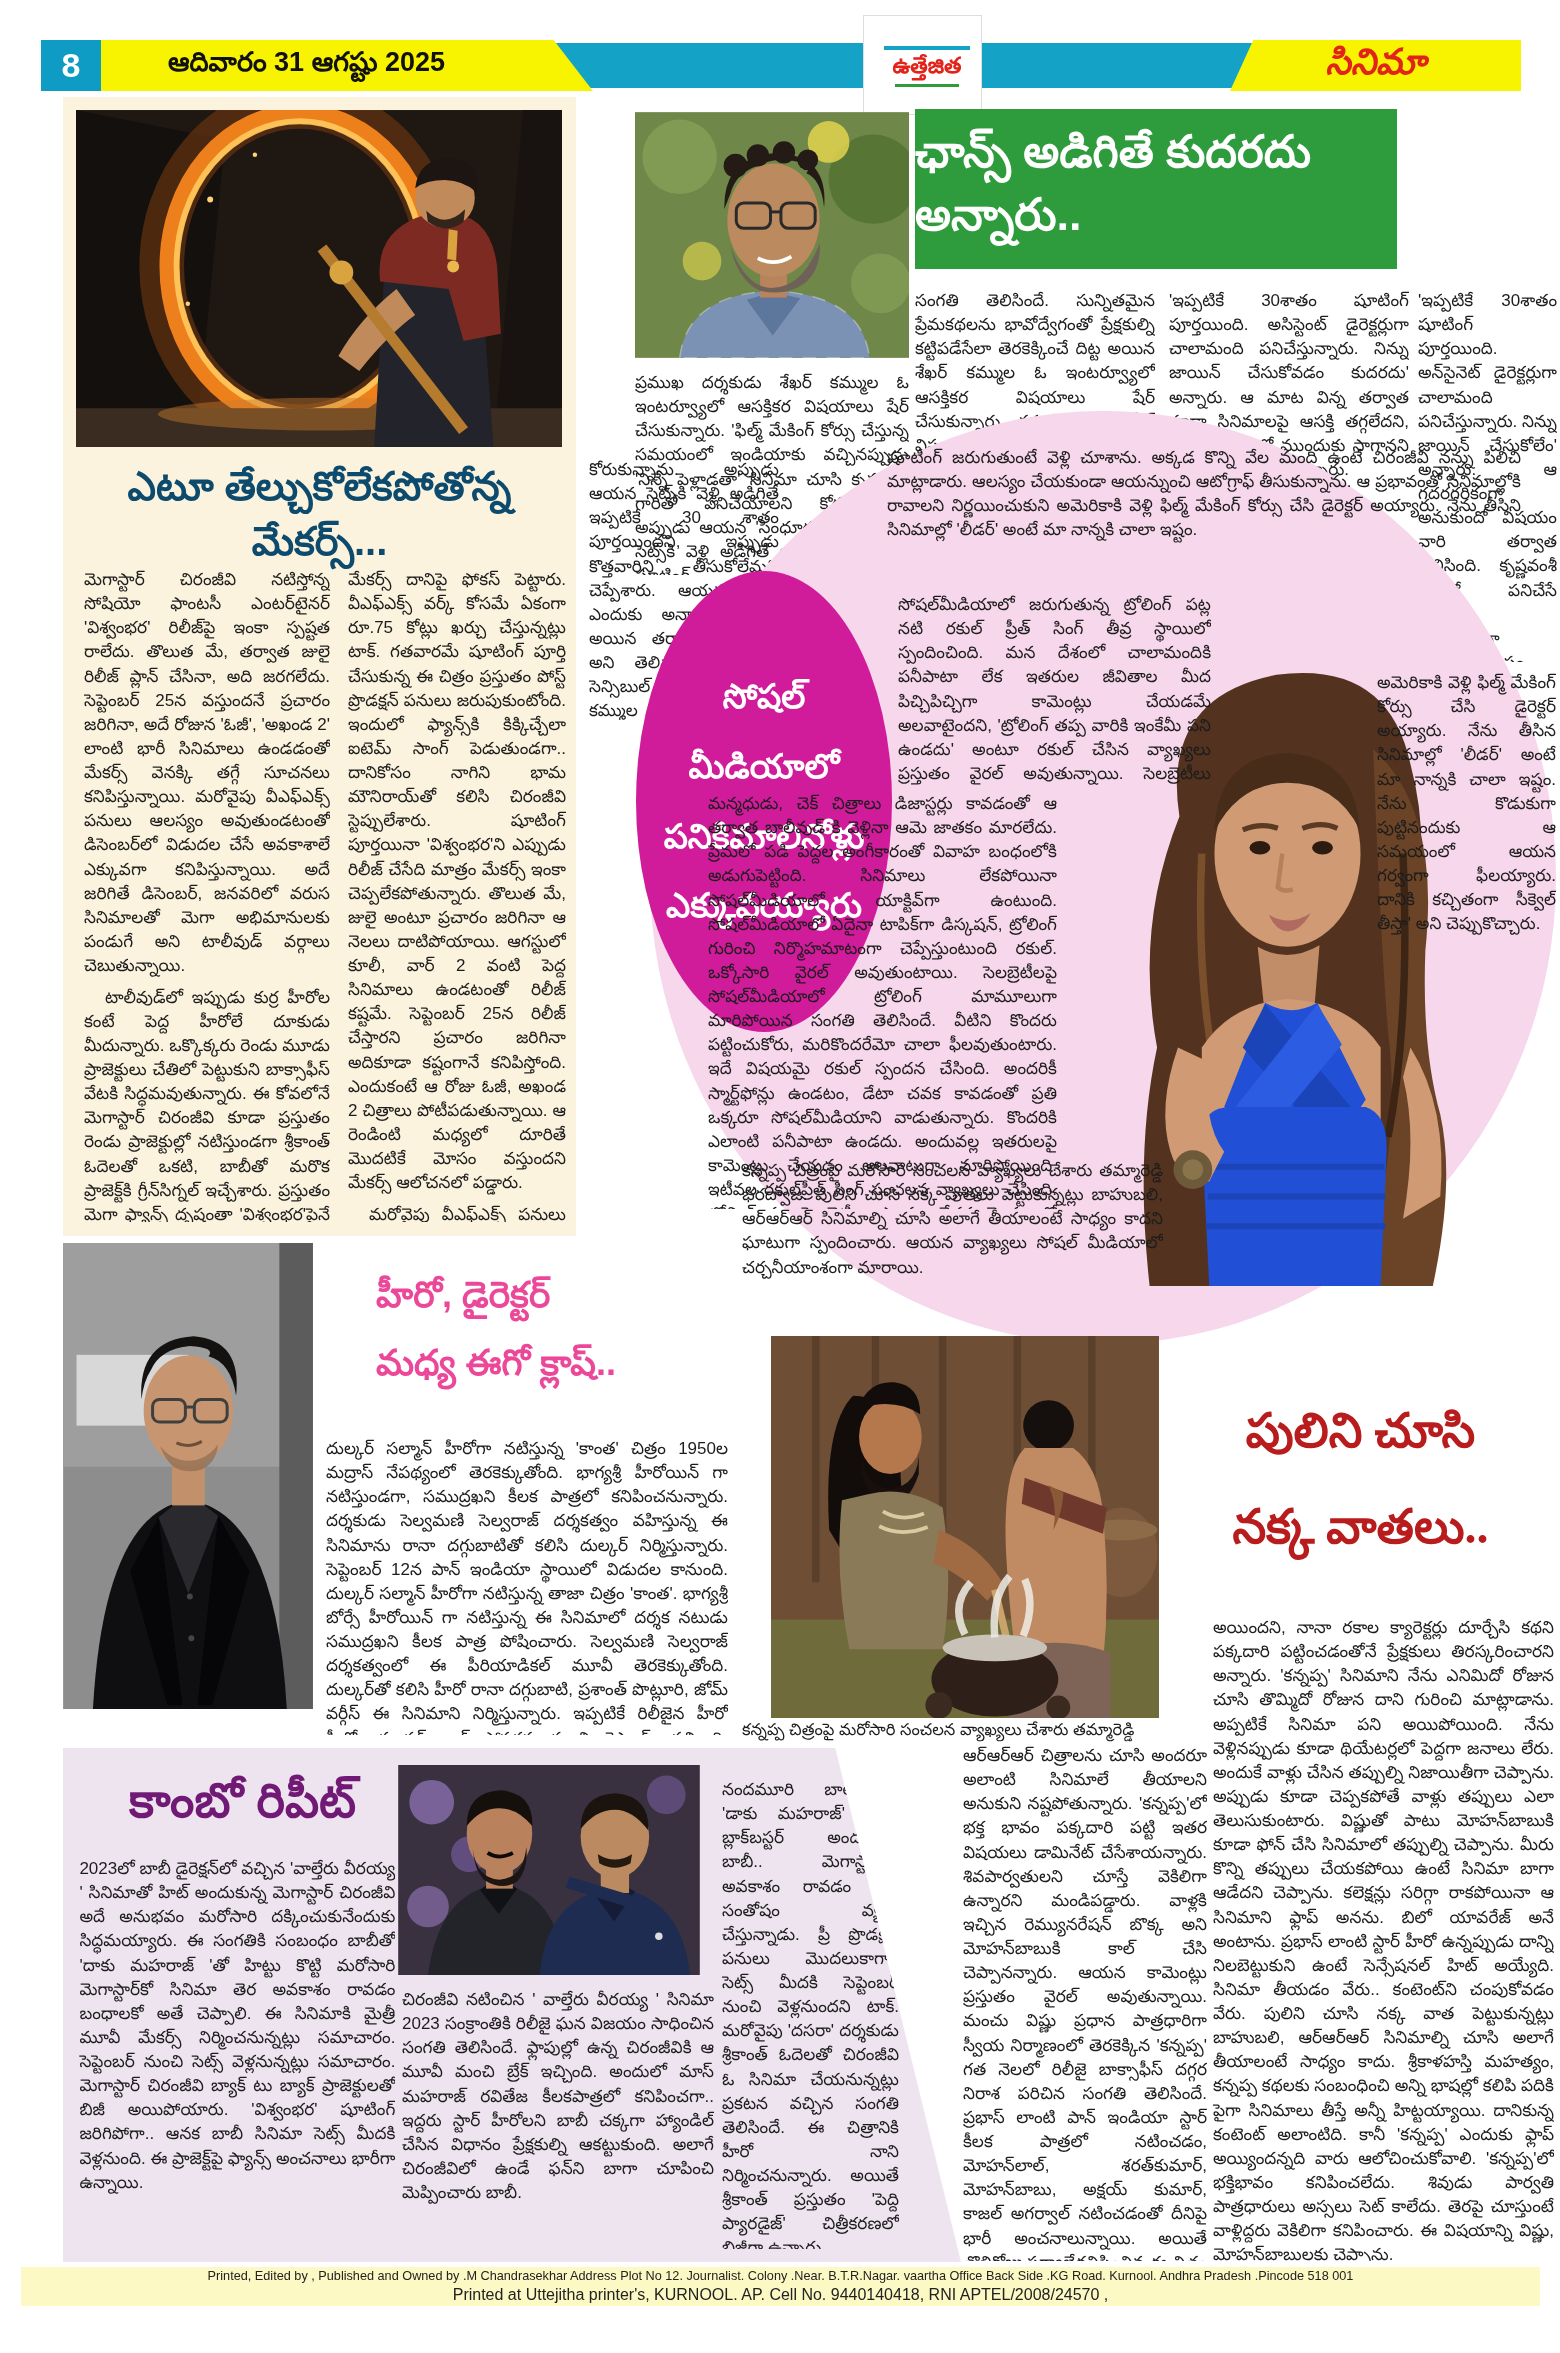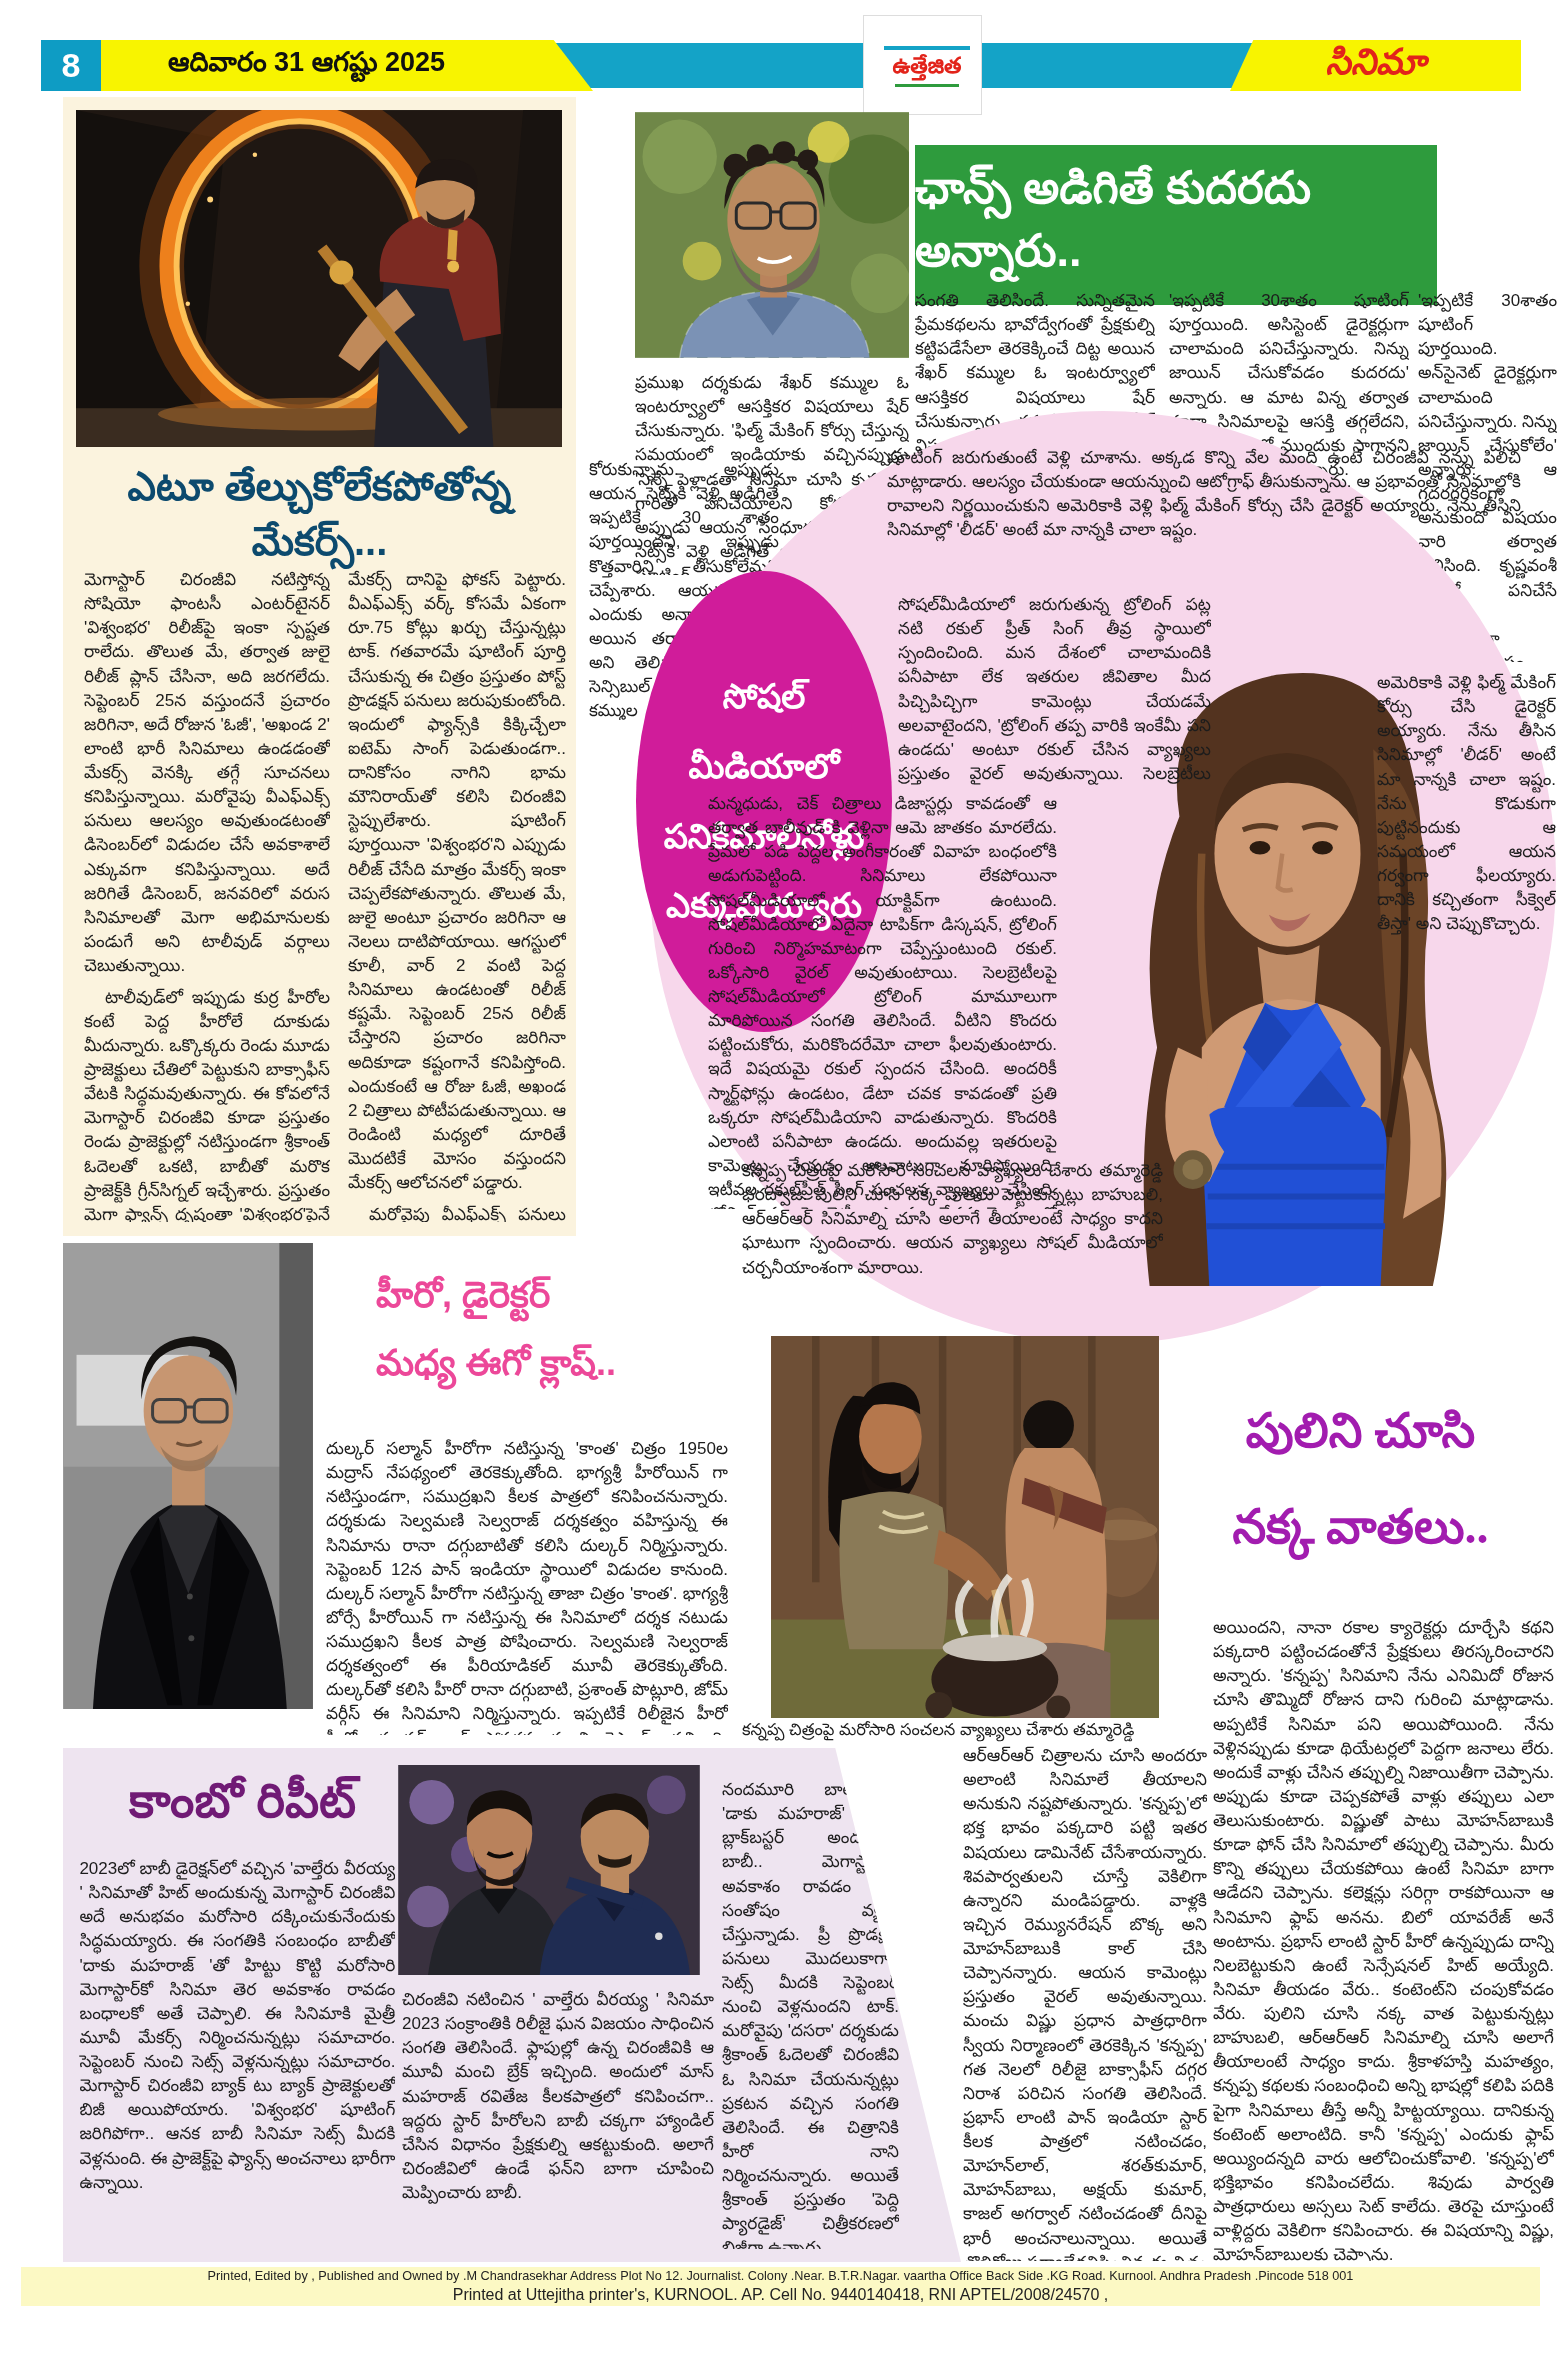--- a/index.html
+++ b/index.html
@@ -23,32 +23,32 @@
   .masthead .bar2{width:60%;height:3px;background:#2E9B3D;}
   
   .tbody{font-size:17px;line-height:1.42;color:#1c1c1c;text-align:justify;overflow:hidden;}
   .tbody p{margin:0 0 7.5px 0;text-indent:21px;}
   .tbody p:first-child{text-indent:0;}
   
   .cream{position:absolute;left:63px;top:97px;width:513px;height:1139px;background:#FBF3DE;}
   .makers-headline{position:absolute;left:0;top:367px;width:100%;text-align:center;
                    font-size:40px;font-weight:bold;color:#0c4a6e;}
   
-  .green-box{position:absolute;left:915px;top:109px;width:522px;height:160px;background:#2E9B3D;
-             display:flex;align-items:center;justify-content:center;margin-top:36px;}
+  .green-box{position:absolute;left:915px;top:109px;width:482px;height:160px;background:#2E9B3D;
+             display:flex;align-items:center;justify-content:center;}
   .green-box span{color:#fff;font-size:45px;font-weight:bold;}
   
   .pink-ellipse{position:absolute;left:650px;top:411px;width:906px;height:933px;background:#F7D7EB;border-radius:50%;}
   .magenta{position:absolute;left:636px;top:571px;width:256px;height:461px;background:#D01C9A;border-radius:50%;
            display:flex;flex-direction:column;align-items:center;justify-content:center;gap:24px;}
   .magenta div{color:#fff;font-size:34px;font-weight:bold;line-height:1.35;white-space:nowrap;}
   
   .ego-headline{font-size:36px;font-weight:bold;color:#ec4899;line-height:1.9;}
   
-  .fox-headline{font-size:48px;font-weight:bold;color:#a21caf;line-height:2.0;text-align:center;
+  .fox-headline{font-size:48px;font-weight:bold;color:#b91c1c;line-height:2.0;text-align:center;
                 font-family:"Liberation Serif",serif;}
   .caption-line{font-size:16.4px;color:#1c1c1c;}
   
   .lav{position:absolute;left:63px;top:1748px;width:898px;height:514px;background:#EEE4F0;
        clip-path:polygon(0 0,86% 0,100% 100%,0 100%);}
   .combo-headline{position:absolute;left:66px;top:25px;font-size:48px;font-weight:bold;color:#701a75;}
   
   .footer{position:absolute;left:21px;top:2267px;width:1519px;height:39px;background:#FCF9C4;text-align:center;}
   .footer .l1{font-size:12.7px;color:#222;margin-top:1.5px;white-space:nowrap;overflow:hidden;}
   .footer .l2{font-size:16px;color:#222;margin-top:3px;}

